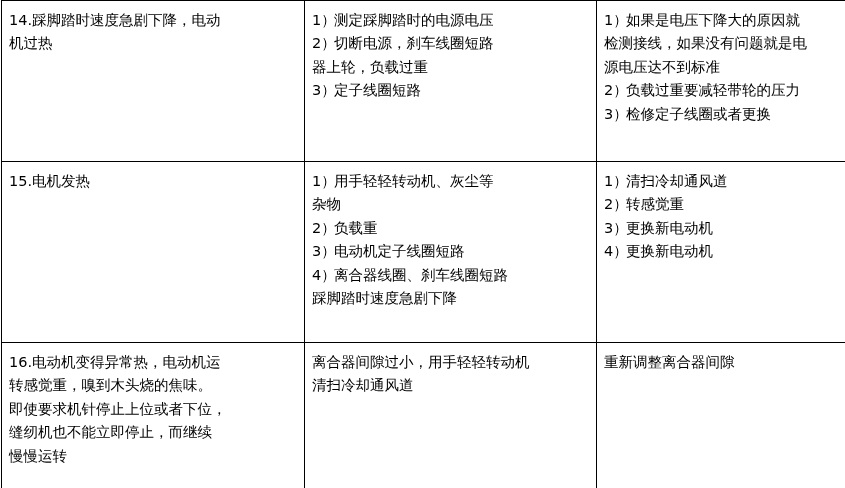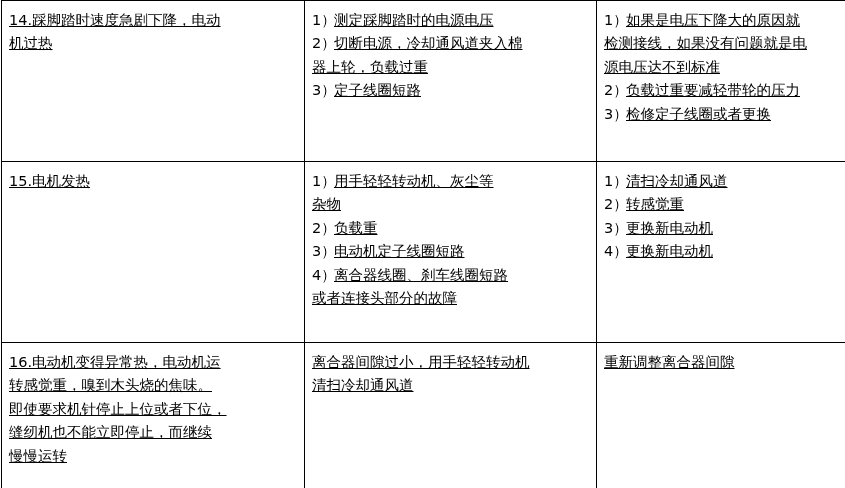--- a/index.html
+++ b/index.html
@@ -31,21 +31,21 @@
     vertical-align: top;
     padding: 8px 7px 10px 7px;
     font-size: 14.5px;
     line-height: 1.62;
     font-family: "DejaVu Sans", sans-serif;
   }
   .col-symptom { width: 288px; }
   .col-cause   { width: 277px; }
   .col-remedy  { width: 276px; }
 
-  .cell-lines { margin: 0; text-decoration: underline; }
+  .cell-lines { margin: 0; }
   .cell-lines .line {
     display: block;
     text-indent: 0;
     padding-left: 22px;
     position: relative;
     white-space: normal;
   }
   .cell-lines .line.nohang {
     padding-left: 0;
   }
@@ -68,21 +68,21 @@
       <tr class="row-first">
         <td class="col-symptom">
           <div class="cell-lines">
             <span class="line nohang">14.踩脚踏时速度急剧下降，电动</span>
             <span class="line nohang">机过热</span>
           </div>
         </td>
         <td class="col-cause">
           <div class="cell-lines">
             <span class="line"><span class="marker">1）</span><span>测定踩脚踏时的电源电压</span></span>
-            <span class="line"><span class="marker">2）</span><span>切断电源，冷却通风道夹入棉</span></span>
+            <span class="line"><span class="marker">2）</span><span>切断电源，刹车线圈短路</span></span>
             <span class="line nohang">器上轮，负载过重</span>
             <span class="line"><span class="marker">3）</span><span>定子线圈短路</span></span>
           </div>
         </td>
         <td class="col-remedy">
           <div class="cell-lines">
             <span class="line"><span class="marker">1）</span><span>如果是电压下降大的原因就</span></span>
             <span class="line nohang">检测接线，如果没有问题就是电</span>
             <span class="line nohang">源电压达不到标准</span>
             <span class="line"><span class="marker">2）</span><span>负载过重要减轻带轮的压力</span></span>
@@ -97,21 +97,21 @@
             <span class="line nohang">15.电机发热</span>
           </div>
         </td>
         <td class="col-cause">
           <div class="cell-lines">
             <span class="line"><span class="marker">1）</span><span>用手轻轻转动机、灰尘等</span></span>
             <span class="line nohang">杂物</span>
             <span class="line"><span class="marker">2）</span><span>负载重</span></span>
             <span class="line"><span class="marker">3）</span><span>电动机定子线圈短路</span></span>
             <span class="line"><span class="marker">4）</span><span>离合器线圈、刹车线圈短路</span></span>
-            <span class="line nohang">或者连接头部分的故障</span>
+            <span class="line nohang">踩脚踏时速度急剧下降</span>
           </div>
         </td>
         <td class="col-remedy">
           <div class="cell-lines">
             <span class="line"><span class="marker">1）</span><span>清扫冷却通风道</span></span>
             <span class="line"><span class="marker">2）</span><span>转感觉重</span></span>
             <span class="line"><span class="marker">3）</span><span>更换新电动机</span></span>
             <span class="line"><span class="marker">4）</span><span>更换新电动机</span></span>
           </div>
         </td>

